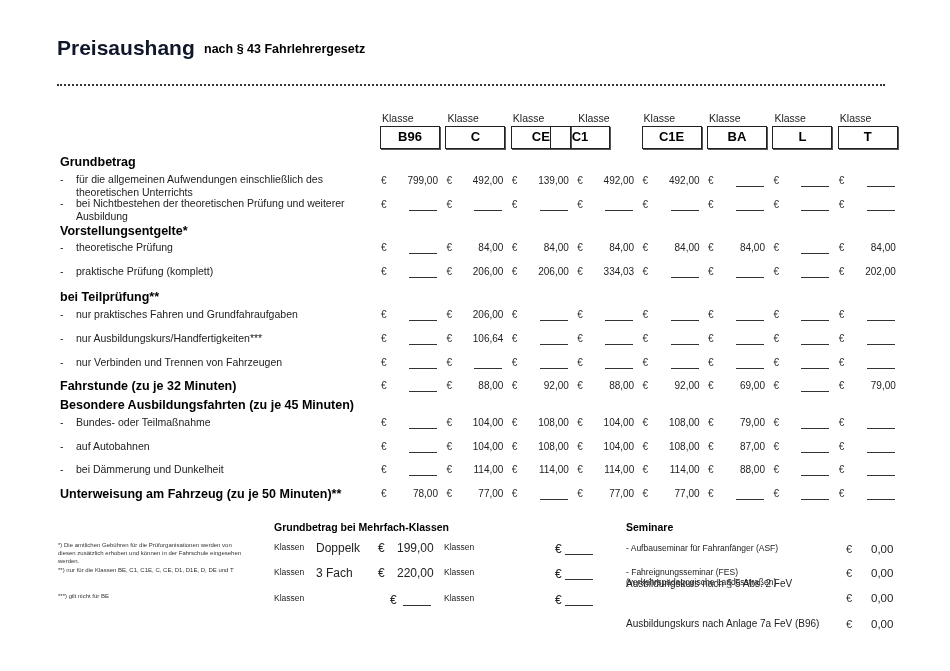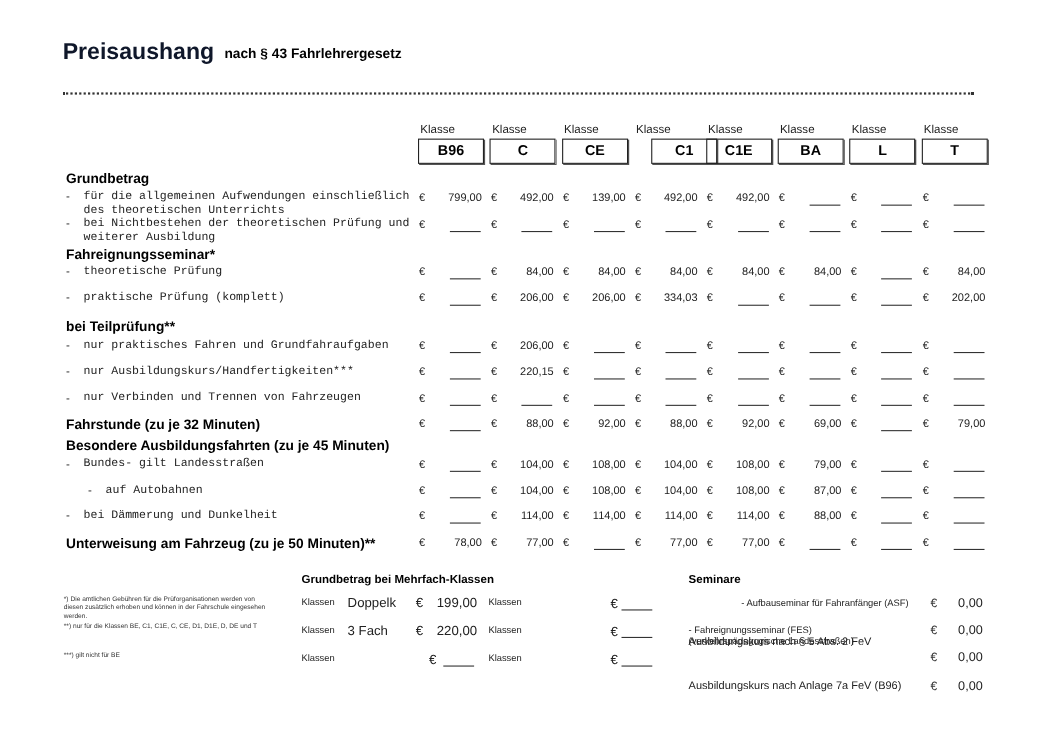--- a/index.html
+++ b/index.html
@@ -11,21 +11,21 @@
   .dots { left: 57px; top: 84px; width: 828px; height: 0; border-top: 2px dotted #333; }
 
   .klasse-lbl { top: 112px; font-size: 10.5px; color: #222; }
   .klasse-box { top: 126px; width: 60px; height: 23px; border: 1.6px solid #222;
                 box-sizing: border-box; text-align: center; font-weight: bold; font-size: 13px;
                 line-height: 20px; color: #000; box-shadow: 1px 1px 0 #555; }
 
   .head { left: 60px; font-size: 12.5px; font-weight: bold; color: #000; }
   .item { left: 60px; font-size: 10.5px; color: #222; line-height: 12.5px; }
   .item .dash { display: inline-block; width: 16px; }
-  .item .txt { display: inline-block; vertical-align: top; width: 300px; font-family: Liberation Mono, monospace; }
+  .item .txt { display: inline-block; vertical-align: top; width: 300px; }
 
   .euro { font-size: 10px; color: #333; }
   .val { font-size: 10px; color: #222; text-align: right; width: 52px; }
   .blank { width: 28px; height: 0; border-top: 1px solid #333; }
 
   .fn { left: 58px; font-size: 6px; color: #333; line-height: 8px; width: 190px; }
 
   .sec-head { font-size: 10.5px; font-weight: bold; color: #000; }
   .small { font-size: 8.5px; color: #222; }
   .mid { font-size: 12px; color: #222; }
@@ -42,21 +42,21 @@
 <div class="abs dots"></div>
 
 <div id="class-header">
     <div class="abs klasse-lbl" style="left: 382px;">Klasse</div>
     <div class="abs klasse-box" style="left: 380px;">B96</div>
     <div class="abs klasse-lbl" style="left: 447.4px;">Klasse</div>
     <div class="abs klasse-box" style="left: 445.4px;">C</div>
     <div class="abs klasse-lbl" style="left: 512.8px;">Klasse</div>
     <div class="abs klasse-box" style="left: 510.8px;">CE</div>
     <div class="abs klasse-lbl" style="left: 578.2px;">Klasse</div>
-    <div class="abs klasse-box" style="left: 592px;">C1</div>
+    <div class="abs klasse-box" style="left: 550px;">C1</div>
     <div class="abs klasse-lbl" style="left: 643.6px;">Klasse</div>
     <div class="abs klasse-box" style="left: 641.6px;">C1E</div>
     <div class="abs klasse-lbl" style="left: 709px;">Klasse</div>
     <div class="abs klasse-box" style="left: 707px;">BA</div>
     <div class="abs klasse-lbl" style="left: 774.4px;">Klasse</div>
     <div class="abs klasse-box" style="left: 772.4px;">L</div>
     <div class="abs klasse-lbl" style="left: 839.8px;">Klasse</div>
     <div class="abs klasse-box" style="left: 837.8px;">T</div>
   </div>
 <div id="price-table">
@@ -88,21 +88,21 @@
     <div class="abs euro" style="left: 577.2px; top: 199px;">€</div>
     <div class="abs blank" style="left: 605.2px; top: 210px;"></div>
     <div class="abs euro" style="left: 642.6px; top: 199px;">€</div>
     <div class="abs blank" style="left: 670.6px; top: 210px;"></div>
     <div class="abs euro" style="left: 708px; top: 199px;">€</div>
     <div class="abs blank" style="left: 736px; top: 210px;"></div>
     <div class="abs euro" style="left: 773.4px; top: 199px;">€</div>
     <div class="abs blank" style="left: 801.4px; top: 210px;"></div>
     <div class="abs euro" style="left: 838.8px; top: 199px;">€</div>
     <div class="abs blank" style="left: 866.8px; top: 210px;"></div>
-    <div class="abs head" style="top: 224px;">Fahreignungsseminar*</div>
+    <div class="abs head" style="top: 224px;">Vorstellungsentgelte*</div>
     <div class="abs item" style="top: 241px;"><span class="dash">-</span><span class="txt">theoretische Prüfung</span></div>
     <div class="abs euro" style="left: 381px; top: 242px;">€</div>
     <div class="abs blank" style="left: 409px; top: 253px;"></div>
     <div class="abs euro" style="left: 446.4px; top: 242px;">€</div>
     <div class="abs val" style="left: 451.4px; top: 242px;">84,00</div>
     <div class="abs euro" style="left: 511.8px; top: 242px;">€</div>
     <div class="abs val" style="left: 516.8px; top: 242px;">84,00</div>
     <div class="abs euro" style="left: 577.2px; top: 242px;">€</div>
     <div class="abs val" style="left: 582.2px; top: 242px;">84,00</div>
     <div class="abs euro" style="left: 642.6px; top: 242px;">€</div>
@@ -145,21 +145,21 @@
     <div class="abs euro" style="left: 708px; top: 309px;">€</div>
     <div class="abs blank" style="left: 736px; top: 320px;"></div>
     <div class="abs euro" style="left: 773.4px; top: 309px;">€</div>
     <div class="abs blank" style="left: 801.4px; top: 320px;"></div>
     <div class="abs euro" style="left: 838.8px; top: 309px;">€</div>
     <div class="abs blank" style="left: 866.8px; top: 320px;"></div>
     <div class="abs item" style="top: 332px;"><span class="dash">-</span><span class="txt">nur Ausbildungskurs/Handfertigkeiten***</span></div>
     <div class="abs euro" style="left: 381px; top: 333px;">€</div>
     <div class="abs blank" style="left: 409px; top: 344px;"></div>
     <div class="abs euro" style="left: 446.4px; top: 333px;">€</div>
-    <div class="abs val" style="left: 451.4px; top: 333px;">220,15</div>
+    <div class="abs val" style="left: 451.4px; top: 333px;">106,64</div>
     <div class="abs euro" style="left: 511.8px; top: 333px;">€</div>
     <div class="abs blank" style="left: 539.8px; top: 344px;"></div>
     <div class="abs euro" style="left: 577.2px; top: 333px;">€</div>
     <div class="abs blank" style="left: 605.2px; top: 344px;"></div>
     <div class="abs euro" style="left: 642.6px; top: 333px;">€</div>
     <div class="abs blank" style="left: 670.6px; top: 344px;"></div>
     <div class="abs euro" style="left: 708px; top: 333px;">€</div>
     <div class="abs blank" style="left: 736px; top: 344px;"></div>
     <div class="abs euro" style="left: 773.4px; top: 333px;">€</div>
     <div class="abs blank" style="left: 801.4px; top: 344px;"></div>
@@ -193,38 +193,38 @@
     <div class="abs val" style="left: 582.2px; top: 380px;">88,00</div>
     <div class="abs euro" style="left: 642.6px; top: 380px;">€</div>
     <div class="abs val" style="left: 647.6px; top: 380px;">92,00</div>
     <div class="abs euro" style="left: 708px; top: 380px;">€</div>
     <div class="abs val" style="left: 713px; top: 380px;">69,00</div>
     <div class="abs euro" style="left: 773.4px; top: 380px;">€</div>
     <div class="abs blank" style="left: 801.4px; top: 391px;"></div>
     <div class="abs euro" style="left: 838.8px; top: 380px;">€</div>
     <div class="abs val" style="left: 843.8px; top: 380px;">79,00</div>
     <div class="abs head" style="top: 398px;">Besondere Ausbildungsfahrten (zu je 45 Minuten)</div>
-    <div class="abs item" style="top: 416px;"><span class="dash">-</span><span class="txt">Bundes- gilt Landesstraßen</span></div>
+    <div class="abs item" style="top: 416px;"><span class="dash">-</span><span class="txt">Bundes- oder Teilmaßnahme</span></div>
     <div class="abs euro" style="left: 381px; top: 417px;">€</div>
     <div class="abs blank" style="left: 409px; top: 428px;"></div>
     <div class="abs euro" style="left: 446.4px; top: 417px;">€</div>
     <div class="abs val" style="left: 451.4px; top: 417px;">104,00</div>
     <div class="abs euro" style="left: 511.8px; top: 417px;">€</div>
     <div class="abs val" style="left: 516.8px; top: 417px;">108,00</div>
     <div class="abs euro" style="left: 577.2px; top: 417px;">€</div>
     <div class="abs val" style="left: 582.2px; top: 417px;">104,00</div>
     <div class="abs euro" style="left: 642.6px; top: 417px;">€</div>
     <div class="abs val" style="left: 647.6px; top: 417px;">108,00</div>
     <div class="abs euro" style="left: 708px; top: 417px;">€</div>
     <div class="abs val" style="left: 713px; top: 417px;">79,00</div>
     <div class="abs euro" style="left: 773.4px; top: 417px;">€</div>
     <div class="abs blank" style="left: 801.4px; top: 428px;"></div>
     <div class="abs euro" style="left: 838.8px; top: 417px;">€</div>
     <div class="abs blank" style="left: 866.8px; top: 428px;"></div>
-    <div class="abs item" style="top: 440px; margin-left: 20px;"><span class="dash">-</span><span class="txt">auf Autobahnen</span></div>
+    <div class="abs item" style="top: 440px;"><span class="dash">-</span><span class="txt">auf Autobahnen</span></div>
     <div class="abs euro" style="left: 381px; top: 441px;">€</div>
     <div class="abs blank" style="left: 409px; top: 452px;"></div>
     <div class="abs euro" style="left: 446.4px; top: 441px;">€</div>
     <div class="abs val" style="left: 451.4px; top: 441px;">104,00</div>
     <div class="abs euro" style="left: 511.8px; top: 441px;">€</div>
     <div class="abs val" style="left: 516.8px; top: 441px;">108,00</div>
     <div class="abs euro" style="left: 577.2px; top: 441px;">€</div>
     <div class="abs val" style="left: 582.2px; top: 441px;">104,00</div>
     <div class="abs euro" style="left: 642.6px; top: 441px;">€</div>
     <div class="abs val" style="left: 647.6px; top: 441px;">108,00</div>
@@ -292,21 +292,21 @@
     <div class="abs blank" style="left: 565px; top: 579px;"></div>
     <div class="abs small" style="left: 274px; top: 593px;">Klassen</div>
     <div class="abs mid" style="left: 390px; top: 593px;">€</div>
     <div class="abs blank" style="left: 403px; top: 605px;"></div>
     <div class="abs small" style="left: 444px; top: 593px;">Klassen</div>
     <div class="abs mid" style="left: 555px; top: 593px;">€</div>
     <div class="abs blank" style="left: 565px; top: 605px;"></div>
   </div>
 <div id="seminare">
     <div class="abs sec-head" style="left: 626px; top: 521px;">Seminare</div>
-    <div class="abs sem-item" style="left: 626px; top: 544px; width: 200px; text-align: right;">- Aufbauseminar für Fahranfänger (ASF)</div>
+    <div class="abs sem-item" style="left: 626px; top: 544px; width: 200px;">- Aufbauseminar für Fahranfänger (ASF)</div>
     <div class="abs sem-euro" style="left: 846px; top: 543px;">€</div>
     <div class="abs sem-val" style="left: 871px; top: 543px;">0,00</div>
     <div class="abs sem-item" style="left: 626px; top: 568px; width: 200px;">- Fahreignungsseminar (FES) (verkehrspädagogische Landesstraßen)</div>
     <div class="abs sem-euro" style="left: 846px; top: 567px;">€</div>
     <div class="abs sem-val" style="left: 871px; top: 567px;">0,00</div>
     <div class="abs sem-item2" style="left: 626px; top: 578px; width: 200px;">Ausbildungskurs nach § 5 Abs. 2 FeV</div>
     <div class="abs sem-euro" style="left: 846px; top: 592px;">€</div>
     <div class="abs sem-val" style="left: 871px; top: 592px;">0,00</div>
     <div class="abs sem-item2" style="left: 626px; top: 618px; width: 200px;">Ausbildungskurs nach Anlage 7a FeV (B96)</div>
     <div class="abs sem-euro" style="left: 846px; top: 618px;">€</div>

